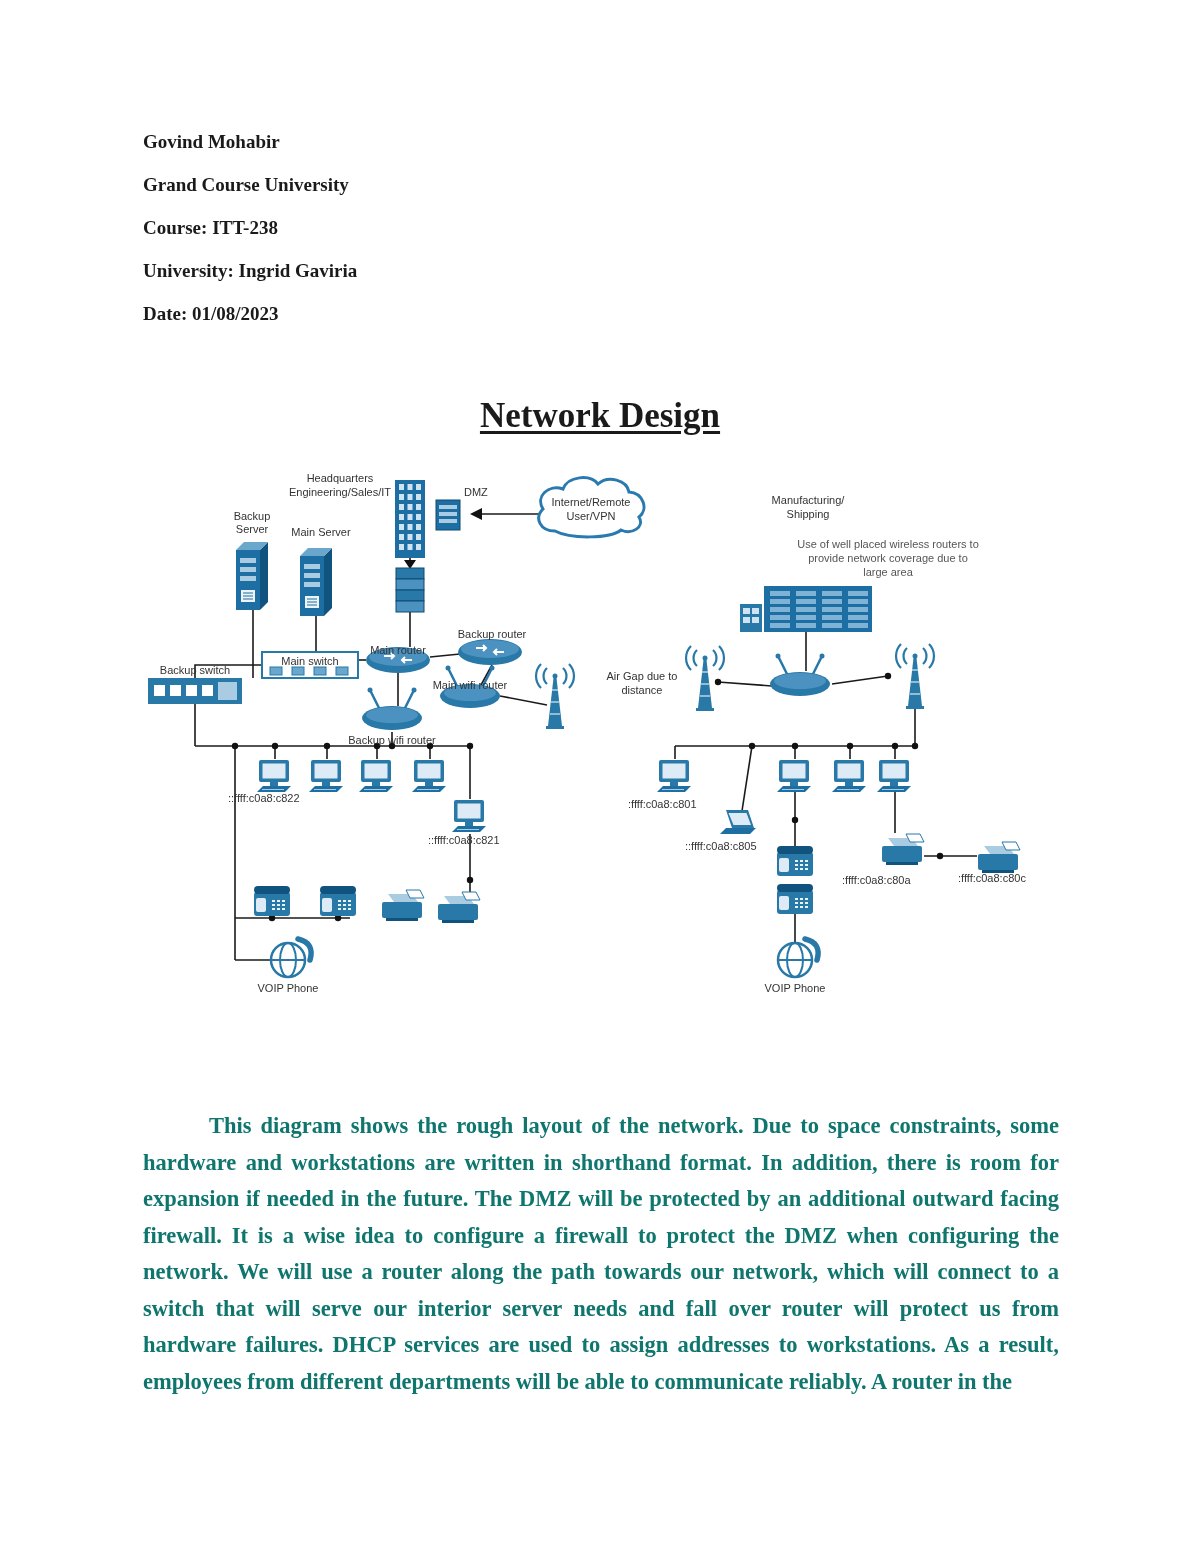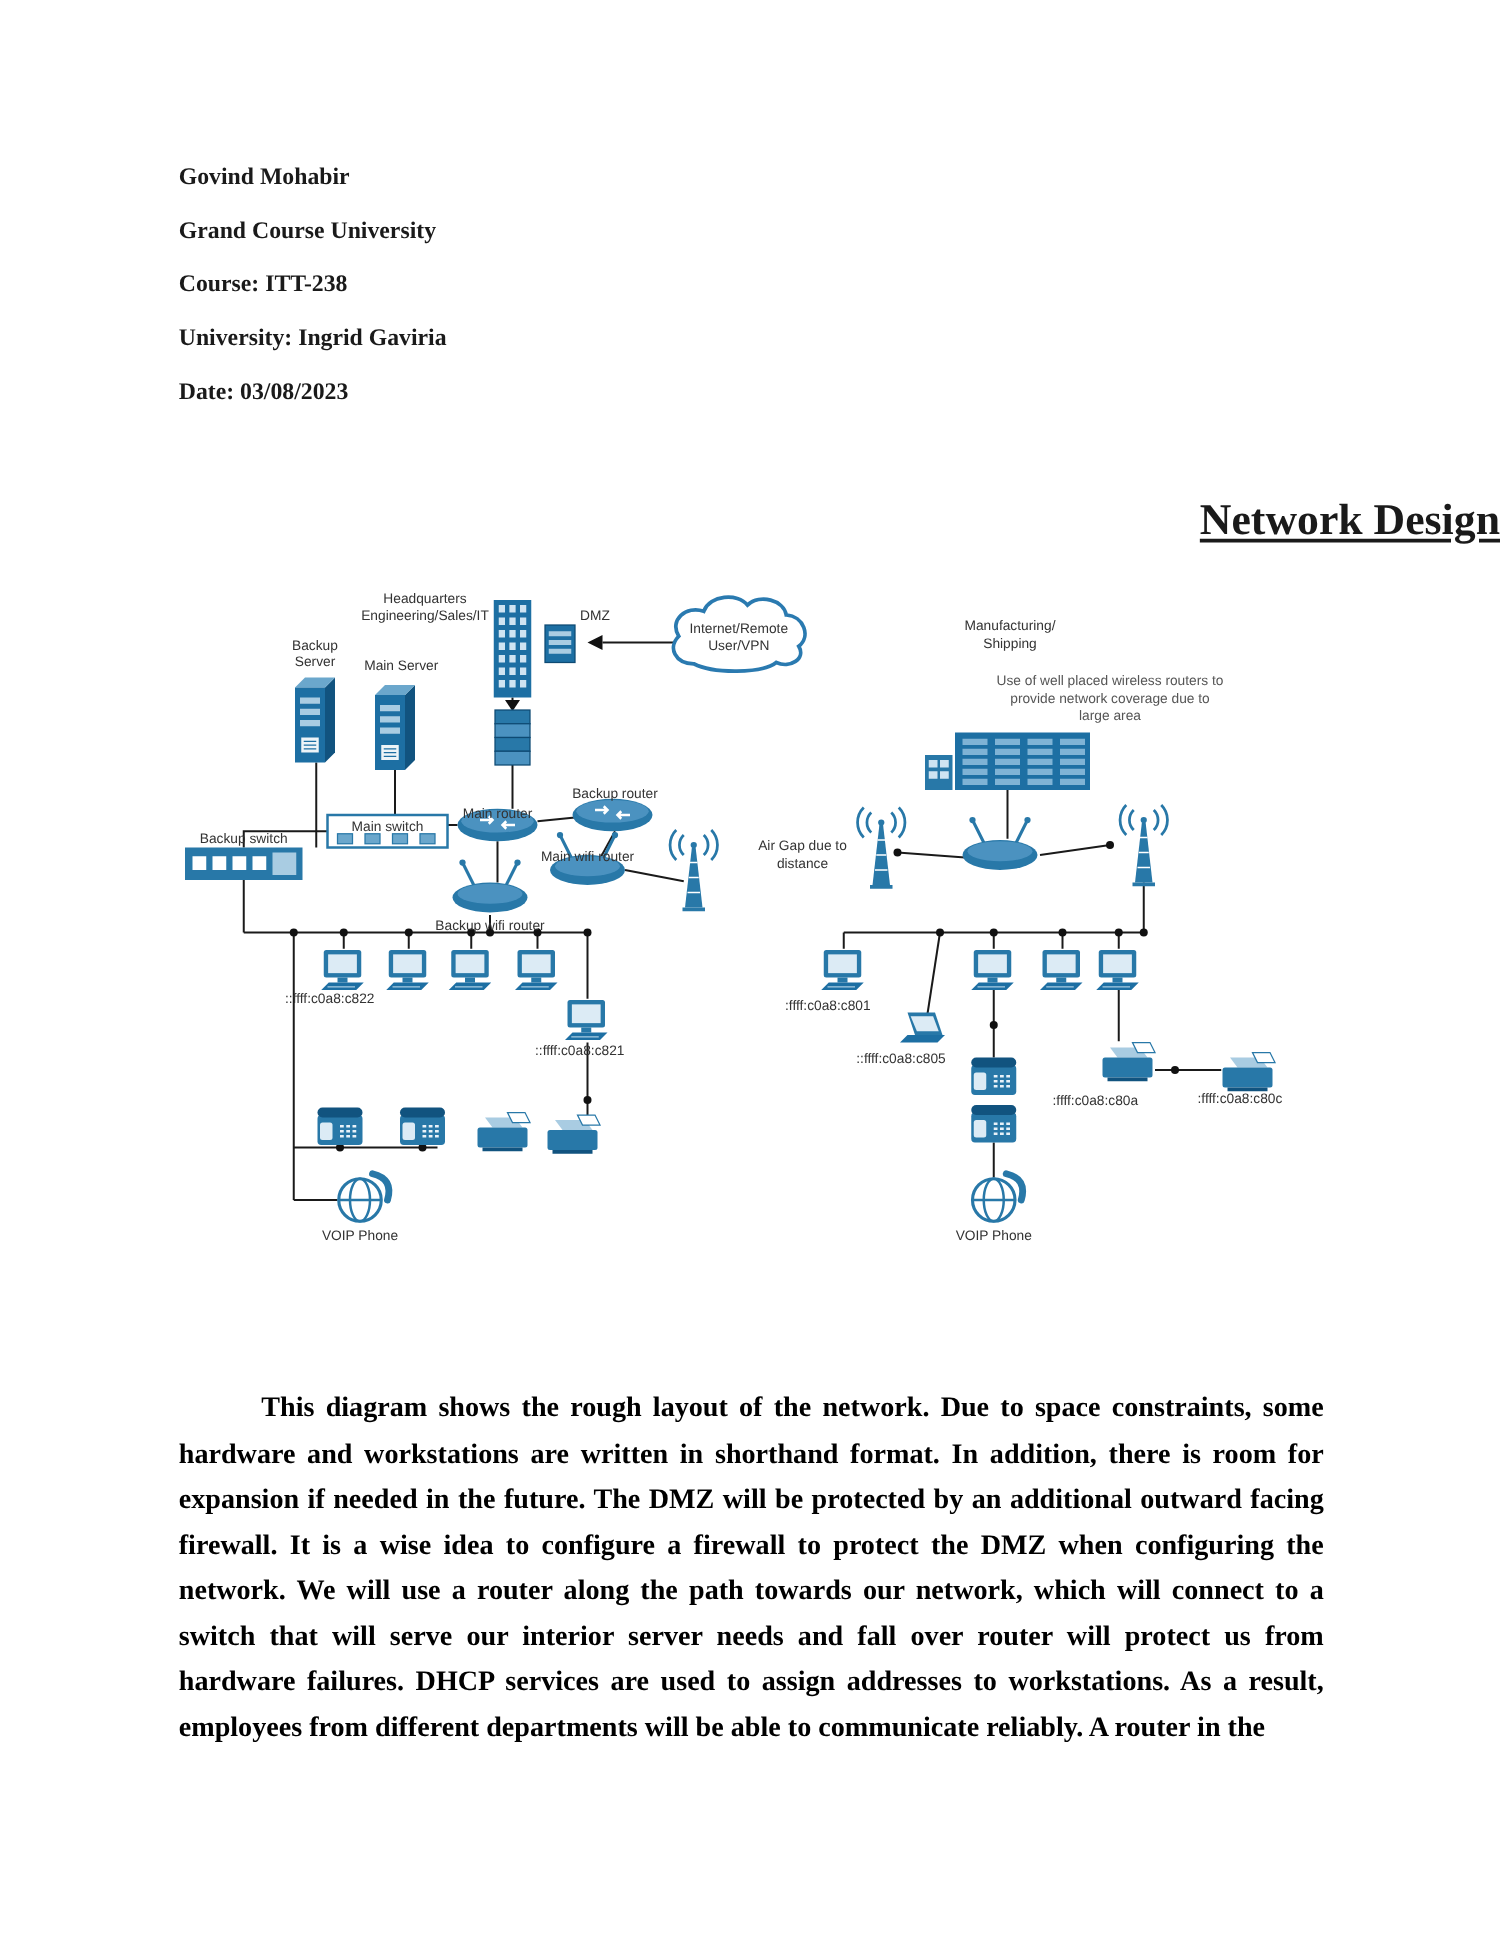--- a/index.html
+++ b/index.html
@@ -2,43 +2,43 @@
 <html><head>
 <meta charset="utf-8">
 <style>
   html,body { margin:0; padding:0; }
   body {
     width:1200px; height:1553px; background:#ffffff; position:relative;
     font-family:"Liberation Serif", serif; color:#1a1a1a; overflow:hidden;
   }
   .header { position:absolute; left:143px; top:131px; font-size:19px;font-weight:bold; }
   .header p { margin:0 0 22px 0; line-height:21px; }
-  .doc-title { position:absolute; top:396px; left:0; width:1200px; text-align:right;
+  .doc-title { position:absolute; top:396px; left:0; width:1200px; text-align:center;
     font-size:35px; font-weight:bold; }
   .doc-title span { text-decoration:underline; text-underline-offset:4px; }
   .diagram { position:absolute; left:140px; top:468px; width:920px; height:578px; }
   .diagram svg { display:block; }
   .diagram text { font-family:"Liberation Sans", sans-serif; font-size:11px; fill:#333; }
   .diagram text.mid { text-anchor:middle; }
   .diagram text.note { fill:#555; }
   .wire { stroke:#1a1a1a; stroke-width:1.6; fill:none; }
   .dot { fill:#111; }
   .body-text { position:absolute; left:143px; top:1108px; width:916px;
     font-size:22.5px; font-weight:bold; line-height:36.5px; text-align:justify;
-    text-indent:66px; color:#000000; }
+    text-indent:66px; color:#0f766e; }
 </style>
 </head>
 <body>
 
 <div class="header">
   <p>Govind Mohabir</p>
   <p>Grand Course University</p>
   <p>Course: ITT-238</p>
   <p>University: Ingrid Gaviria</p>
-  <p>Date: 03/08/2023</p>
+  <p>Date: 01/08/2023</p>
 </div>
 
 <div class="doc-title">
   <span>Network Design</span>
 </div>
 
 <div class="diagram">
 <svg width="920" height="578" viewBox="0 0 920 578" xmlns="http://www.w3.org/2000/svg">
   <defs>
     <g id="d-server">

